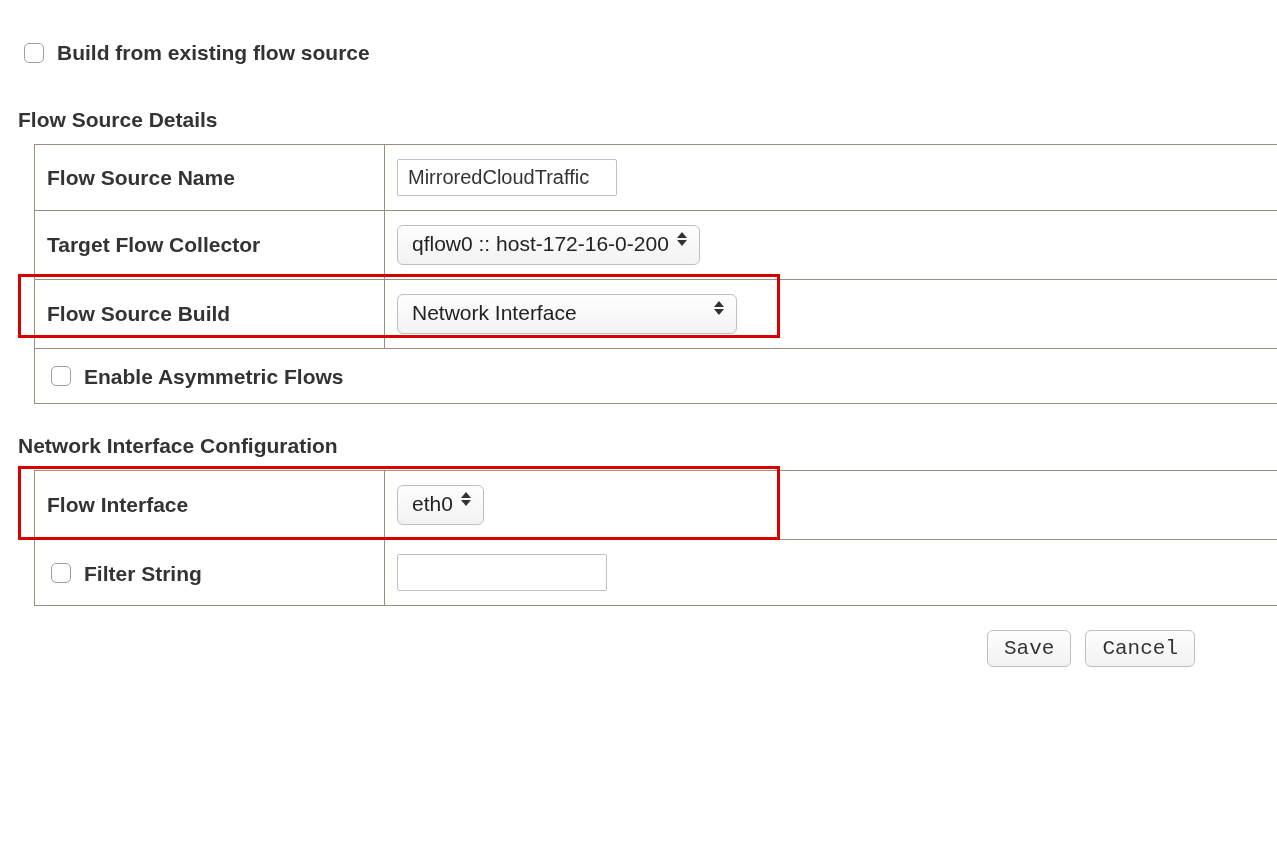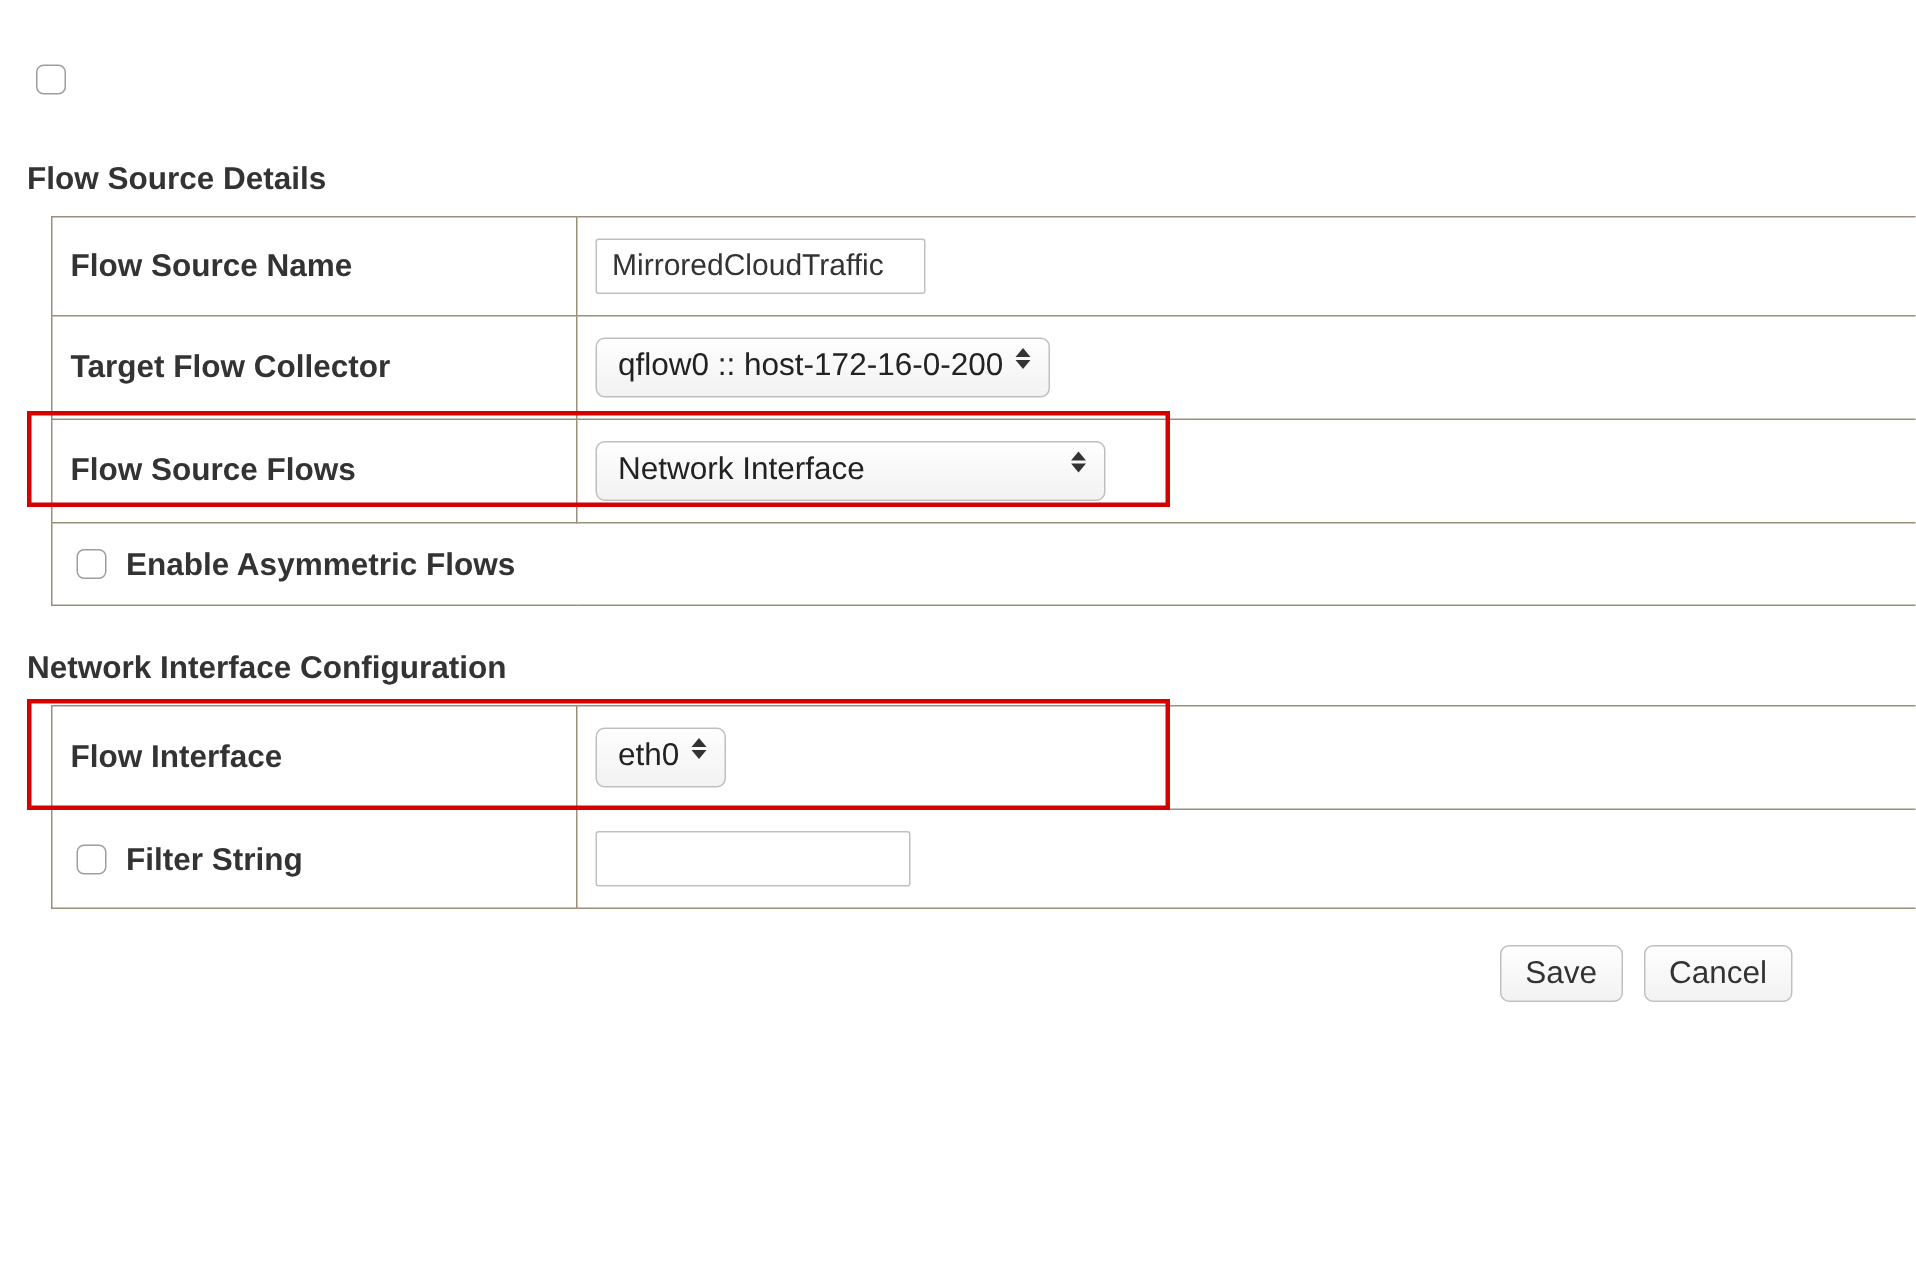--- a/index.html
+++ b/index.html
@@ -100,20 +100,21 @@
   .select .arrows::after {
     content: "";
     border-left: 5px solid transparent;
     border-right: 5px solid transparent;
     border-top: 6px solid #333;
   }
 
   .button-row {
     display: flex; gap: 14px; justify-content: flex-end;
     padding: 24px 82px 0 0;
+    font-family: Liberation Mono, monospace;
   }
   button.btn {
     font-family: inherit; font-size: 21px; color: #333;
     background: linear-gradient(#fefefe,#f2f2f2);
     border: 1px solid #bfbfbf;
     border-radius: 6px;
     padding: 6px 16px;
     cursor: pointer;
   }
 
@@ -122,20 +123,21 @@
   }
 </style>
 </head>
 <body>
 
 <div class="page">
 
 
   <div class="build-row">
     <input type="checkbox" class="styled" style="">
+    <label>Build from existing flow source</label>
   </div>
 
   <div class="section-heading">Flow Source Details</div>
 
   <div class="rel">
     <table class="details">
       <colgroup>
           <col class="lbl">
           <col>
         </colgroup>
@@ -149,21 +151,21 @@
       <tr>
         <td class="lbl">Target Flow Collector</td>
         <td>
           <div class="select">
             <span>qflow0 :: host-172-16-0-200</span>
             <span class="arrows"></span>
           </div>
         </td>
       </tr>
       <tr>
-        <td class="lbl">Flow Source Flows</td>
+        <td class="lbl">Flow Source Build</td>
         <td>
           <div class="select" style="min-width:340px; justify-content:space-between">
             <span>Network Interface</span>
             <span class="arrows"></span>
           </div>
         </td>
       </tr>
       <tr>
         <td class="span" colspan="2">
           <div class="checkbox-label-row">

